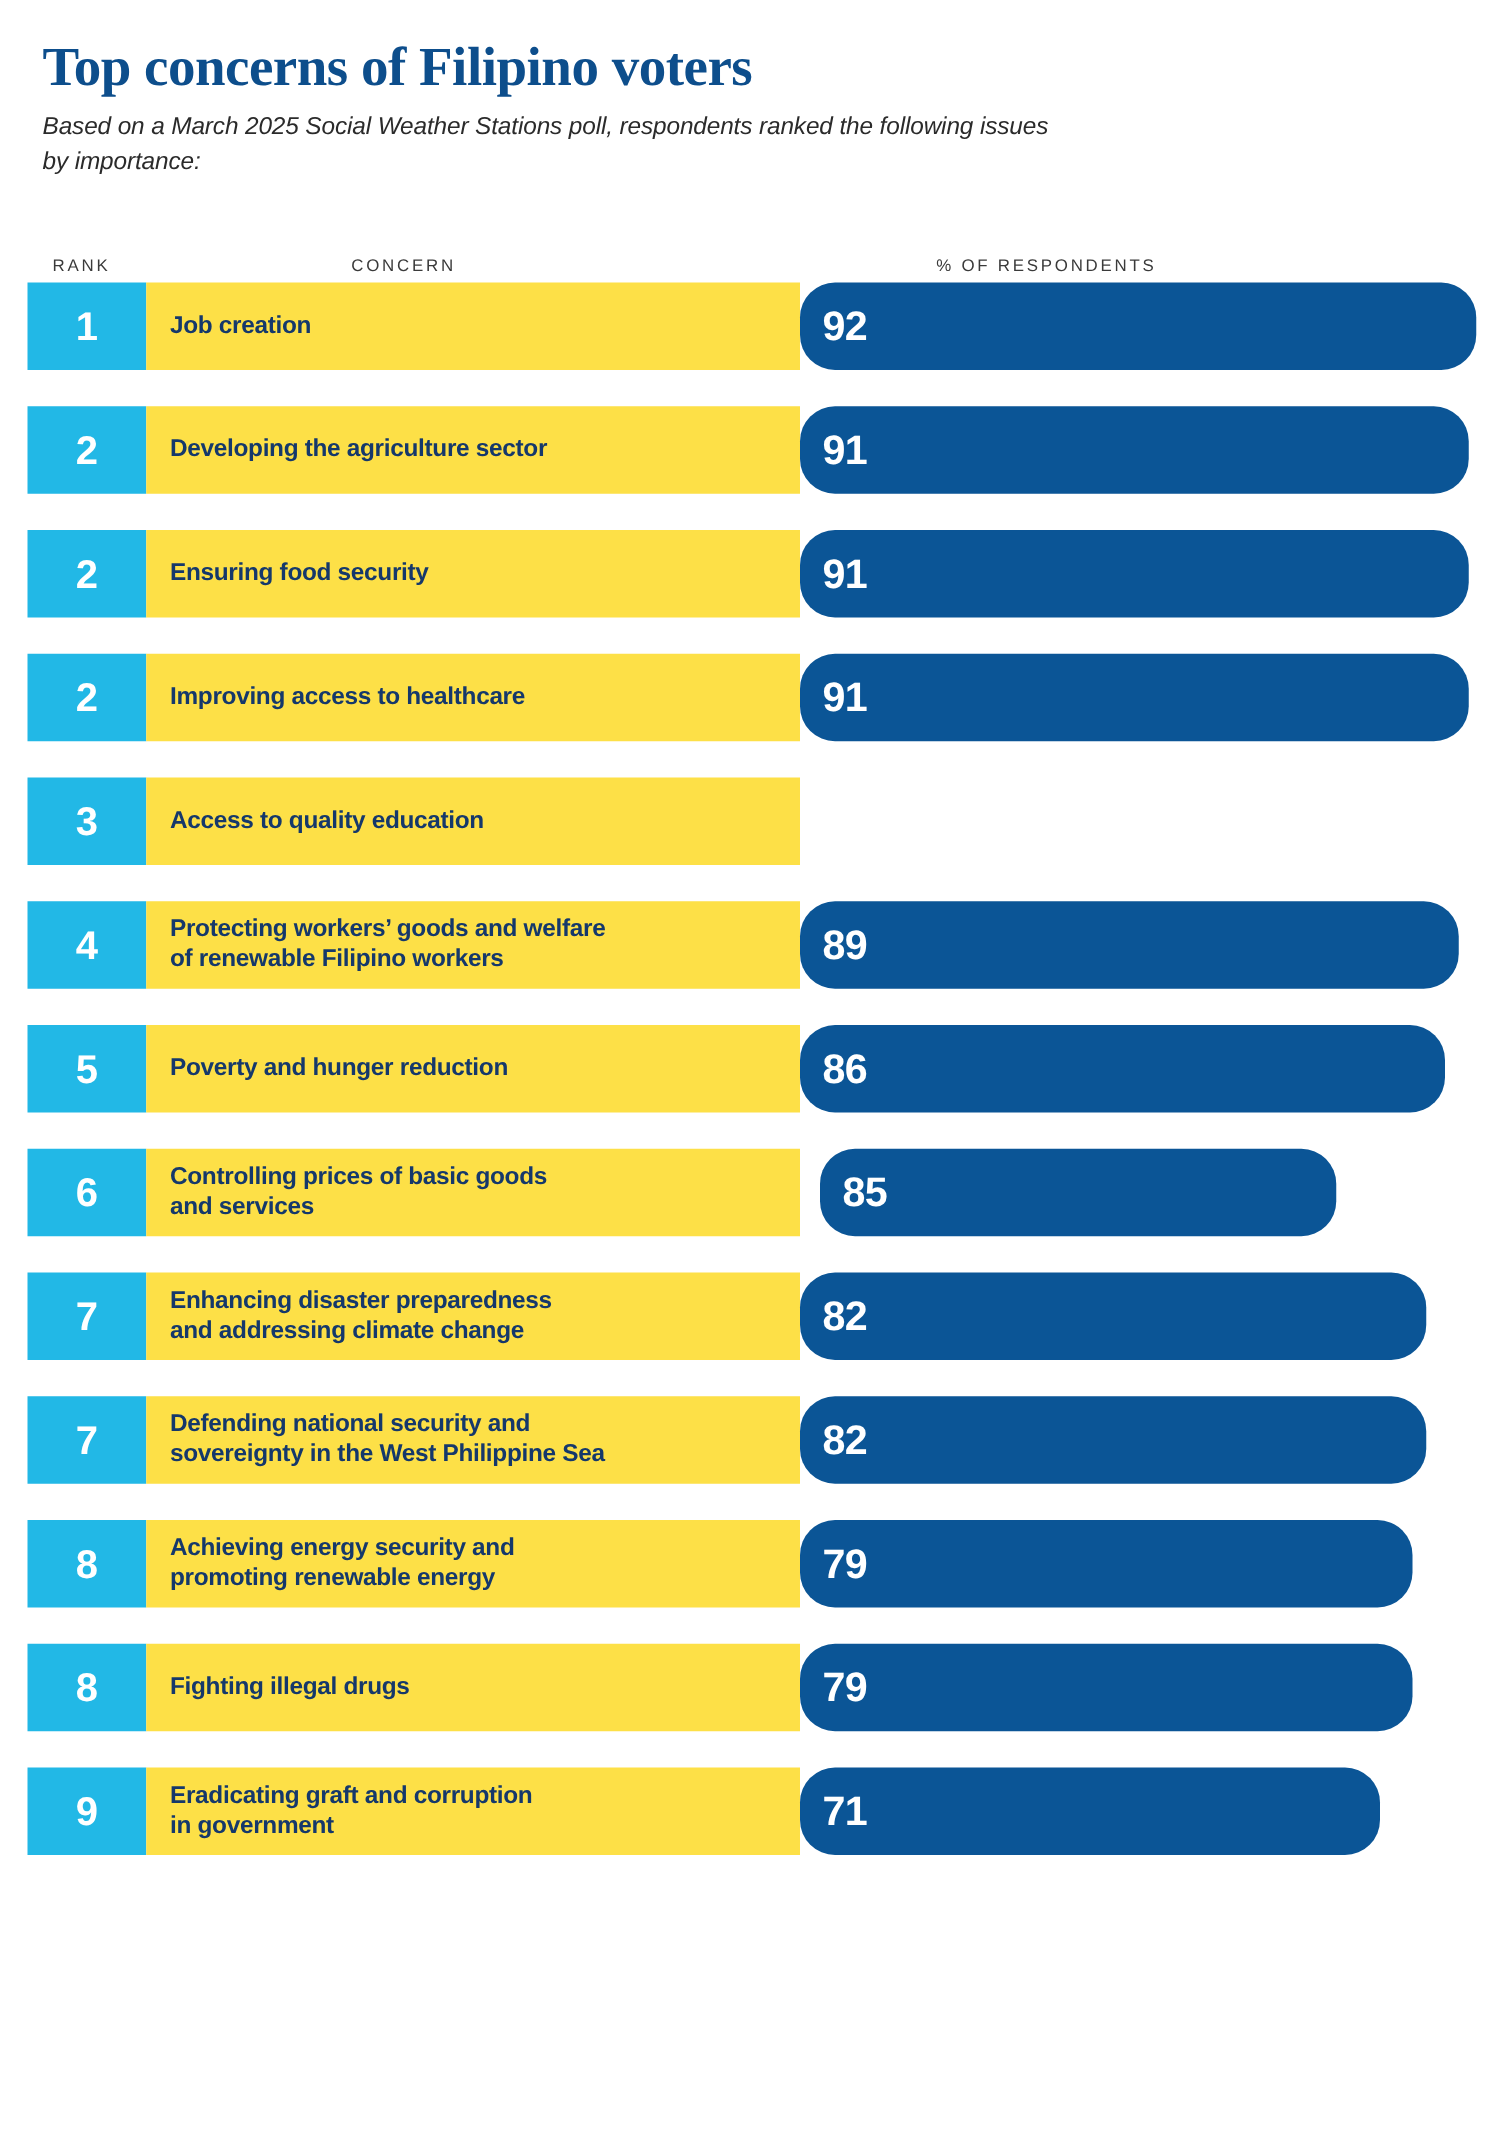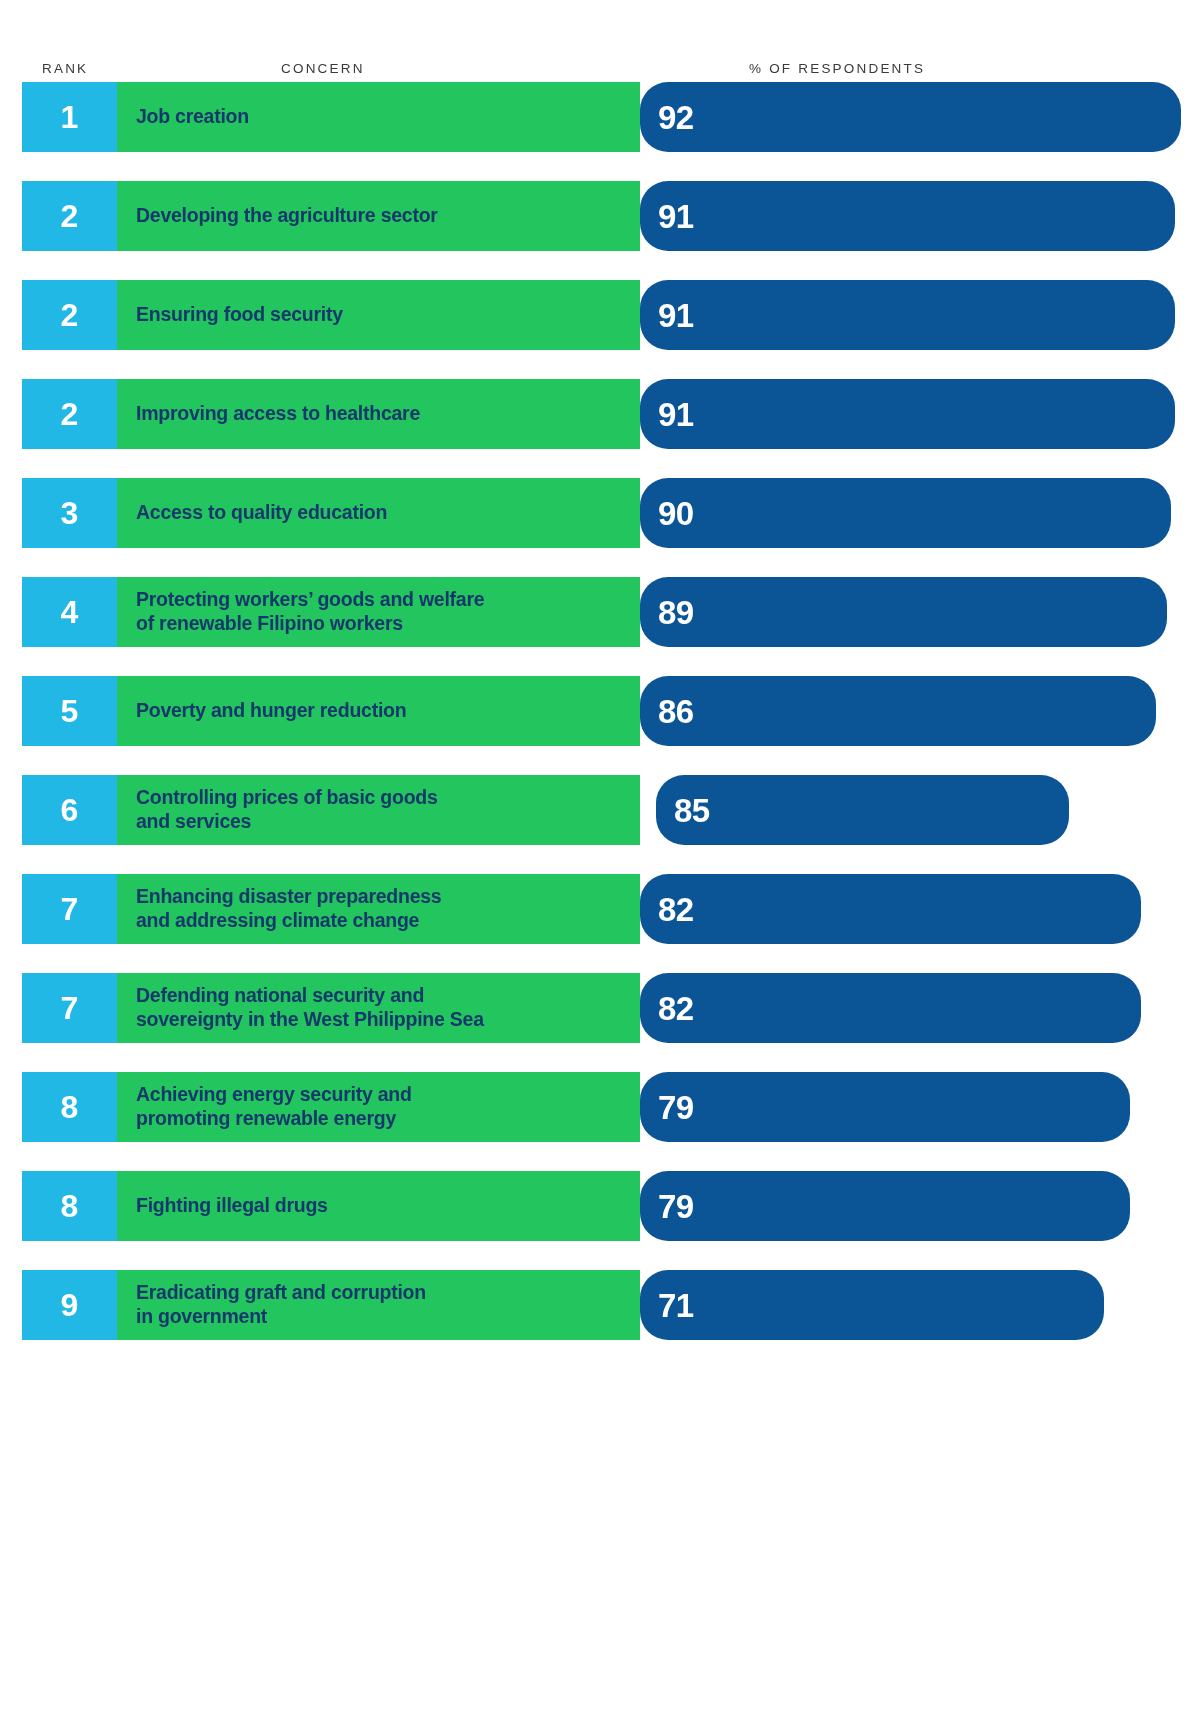--- a/index.html
+++ b/index.html
@@ -98,21 +98,21 @@
     justify-content: center;
     font-size: 32px;
     font-weight: bold;
     font-family: "Liberation Sans", sans-serif;
     line-height: 1;
   }
 
   .concern-cell {
     flex: 0 0 523px;
     width: 523px;
-    background: #22c55e;
+    background: #fde047;
     display: flex;
     align-items: center;
     padding: 0 16px 0 19px;
   }
   .concern-text {
     font-size: 19.5px;
     font-weight: bold;
     line-height: 1.22;
     color: #15386b;
     font-family: "Liberation Sans", sans-serif;
@@ -159,20 +159,24 @@
     letter-spacing: 0.5px;
     color: #1f73b7;
     font-weight: normal;
   }
 </style>
 </head>
 <body>
 
 <div class="page">
 
+  <div class="header">
+    <h1 class="title">Top concerns of Filipino voters</h1>
+    <p class="subtitle">Based on a March 2025 Social Weather Stations poll, respondents ranked the following issues by importance:</p>
+  </div>
 
   <div class="col-headers">
     <div class="col-head rank">RANK</div>
     <div class="col-head concern">CONCERN</div>
     <div class="col-head pct">% OF RESPONDENTS</div>
   </div>
 
   <div class="rows" id="rows-container">
       <div class="row">
         <div class="row-inner">
@@ -235,25 +239,20 @@
         </div>
       </div>
       <div class="row">
         <div class="row-inner">
           <div class="rank-box">3</div>
           <div class="concern-cell">
             <div class="concern-text">
               <div>Access to quality education</div>
             </div>
           </div>
-          <div class="bar-wrap">
-            <div class="bar" style="width: 531px;">
-              <div class="bar-value">90</div>
-            </div>
-          </div>
         </div>
       </div>
       <div class="row">
         <div class="row-inner">
           <div class="rank-box">4</div>
           <div class="concern-cell">
             <div class="concern-text">
               <div>Protecting workers’ goods and welfare</div>
               <div>of renewable Filipino workers</div>
             </div>

